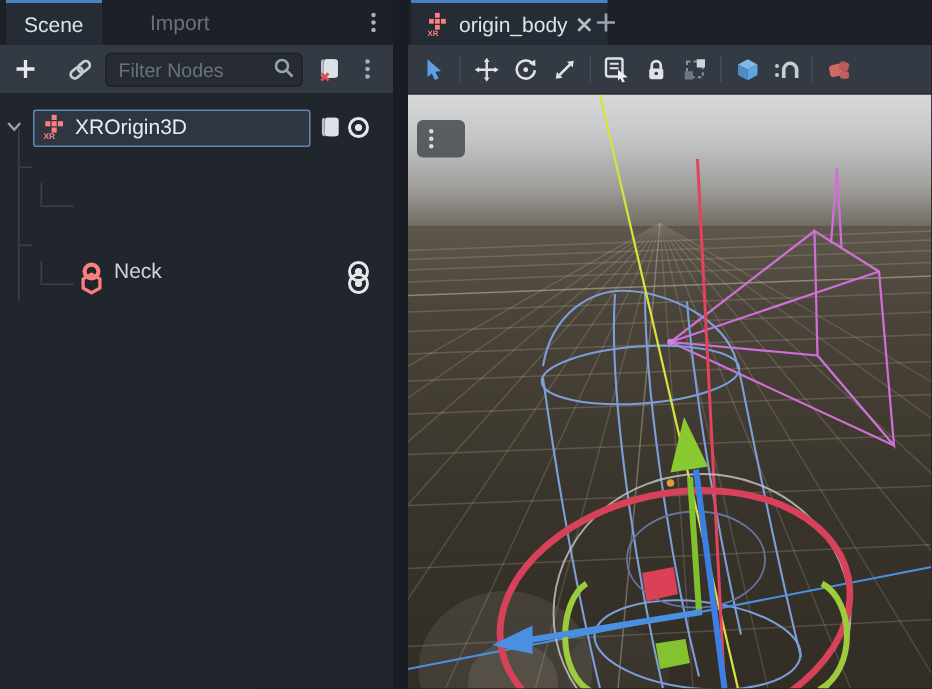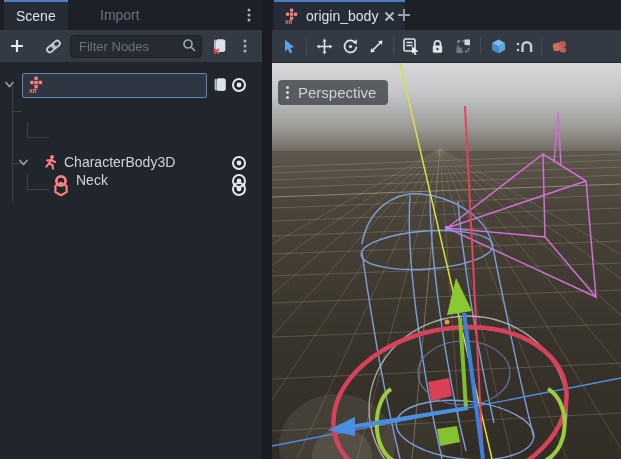--- a/index.html
+++ b/index.html
@@ -119,20 +119,21 @@
         <svg style="position:absolute;left:28px;top:4px;" width="17" height="17">
           <g fill="#fc7f7f">
             <rect x="6.4" y="0.6" width="3.4" height="3.4"></rect>
               <rect x="2.2" y="4.8" width="3.4" height="3.4"></rect>
             <rect x="6.4" y="4.8" width="3.4" height="3.4"></rect>
               <rect x="10.6" y="4.8" width="3.4" height="3.4"></rect>
             <rect x="6.4" y="9" width="3.4" height="3.4"></rect>
             <text x="1" y="16.5" font-size="5.6" font-weight="bold" font-family="Liberation Sans,sans-serif">XR</text>
           </g>
         </svg>
+        <span class="tree-label" style="left:50px;color:#e8ecf1;">XROrigin3D</span>
         <svg style="position:absolute;left:212px;top:5px;" width="16" height="16">
           <path d="M6 1.5 h6 a1.8 1.8 0 0 1 1.8 1.8 V12 a1.8 1.8 0 0 1 -1.8 1.8 H7" fill="#dde2e8"></path>
           <rect x="4.6" y="1.5" width="8" height="12.3" rx="1.5" fill="#dde2e8"></rect>
           <path d="M4.6 13.8 a2 2 0 0 1 -2 -2 V3.3 a1.8 1.8 0 0 1 1.8 -1.8" fill="#b9c0c9"></path>
         </svg>
         <svg class="eye" width="16" height="16">
           <circle cx="8" cy="8" r="6" stroke="#e4e8ec" stroke-width="2" fill="none"></circle>
             <circle cx="8" cy="8" r="2.4" fill="#e4e8ec"></circle>
         </svg>
       </div>
@@ -142,40 +143,20 @@
         <svg style="position:absolute;left:53px;top:5px;" width="16" height="16">
           <circle cx="8" cy="8" r="4.6" stroke="#fc7f7f" stroke-width="2.8" fill="none"></circle>
         </svg>
         <span class="tree-label" style="left:76px;">Neck</span>
         <svg class="eye" width="16" height="16">
           <circle cx="8" cy="8" r="6" stroke="#e4e8ec" stroke-width="2" fill="none"></circle>
             <circle cx="8" cy="8" r="2.4" fill="#e4e8ec"></circle>
         </svg>
       </div>
 
-      <div class="tree-row" style="top:88px;">
-        <svg style="position:absolute;left:18px;top:8px;" width="11" height="9">
-          <path d="M1.5 2 L5.5 6.5 L9.5 2" stroke="#98a1ab" stroke-width="1.6" fill="none"></path>
-        </svg>
-        <svg style="position:absolute;left:42px;top:4px;" width="17" height="17">
-          <g stroke="#fc7f7f" stroke-width="2.1" fill="none" stroke-linecap="round">
-            <circle cx="10" cy="3" r="2" fill="#fc7f7f" stroke="none"></circle>
-            <path d="M9.6 5.4 L7.2 9.2"></path>
-            <path d="M9.4 6.2 L13 8"></path>
-            <path d="M9.4 6.2 L5.2 6.4"></path>
-            <path d="M7.2 9.2 L10.6 11.4 L11 14.6"></path>
-            <path d="M7.2 9.2 L4.4 12.6"></path>
-          </g>
-        </svg>
-        <span class="tree-label" style="left:64px;">CharacterBody3D</span>
-        <svg class="eye" width="16" height="16">
-          <circle cx="8" cy="8" r="6" stroke="#e4e8ec" stroke-width="2" fill="none"></circle>
-            <circle cx="8" cy="8" r="2.4" fill="#e4e8ec"></circle>
-        </svg>
-      </div>
 
       <div class="tree-row" style="top:114px;">
         <svg style="position:absolute;left:53px;top:5px;" width="16" height="16">
           <path d="M8 1.8 L13.6 4.9 V11.1 L8 14.2 L2.4 11.1 V4.9 Z" stroke="#fc7f7f" stroke-width="2.2" fill="none" stroke-linejoin="round"></path>
         </svg>
         <svg class="eye" width="16" height="16">
           <circle cx="8" cy="8" r="6" stroke="#e4e8ec" stroke-width="2" fill="none"></circle>
             <circle cx="8" cy="8" r="2.4" fill="#e4e8ec"></circle>
         </svg>
       </div>
@@ -393,17 +374,16 @@
           <circle cx="175" cy="259" r="2.5" fill="#e0993c"></circle>
         </g>
       </svg>
 
       <div id="perspective-btn">
         <div class="pdots">
           <div class="pdot"></div>
             <div class="pdot"></div>
             <div class="pdot"></div>
         </div>
-        <span>Perspective</span>
       </div>
     </div>
   </div>
 </div>
 
 </body></html>

